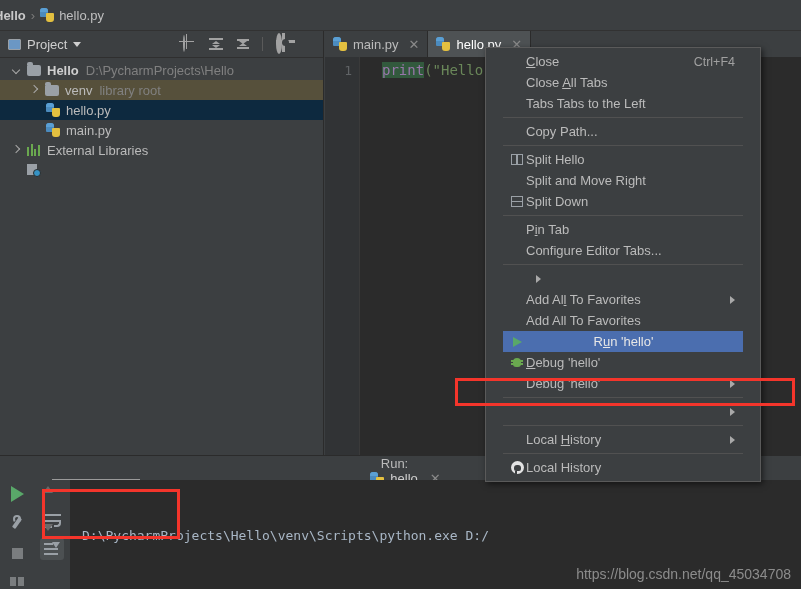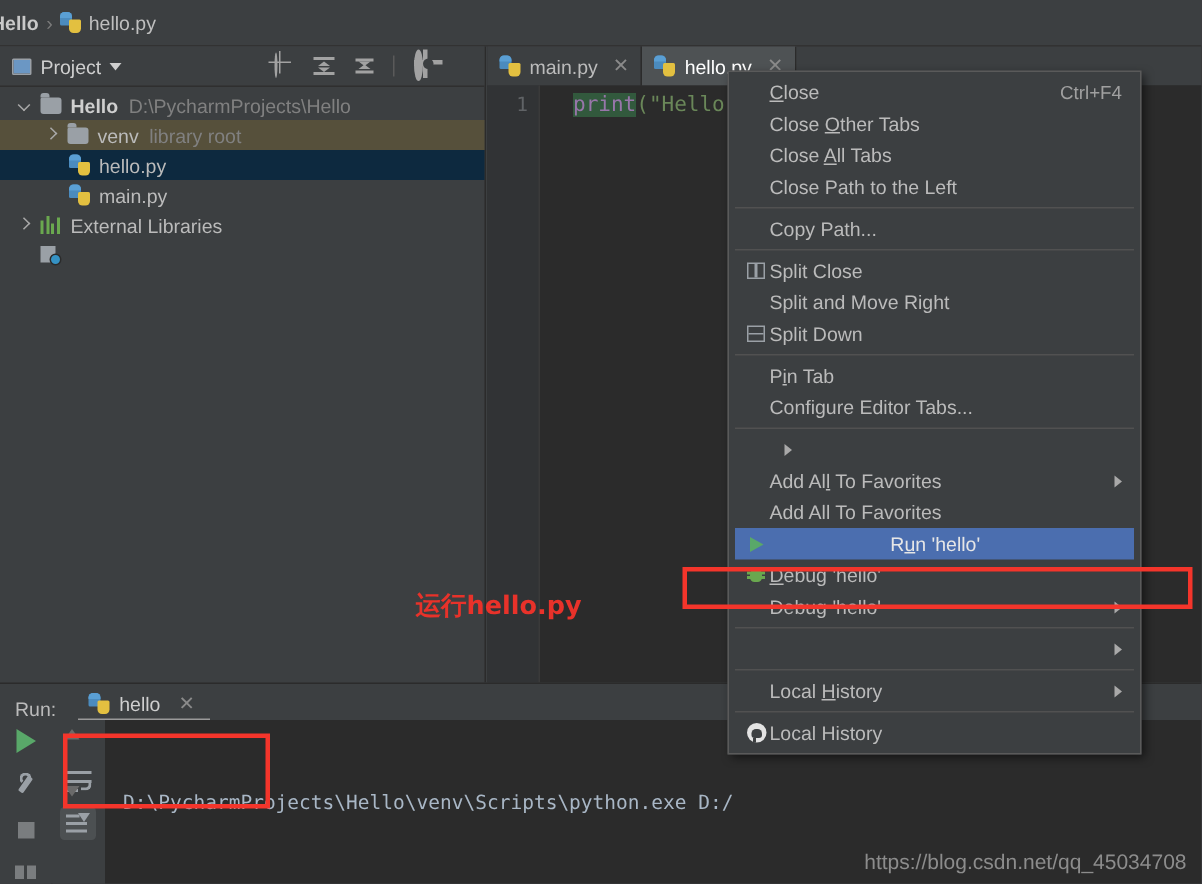--- a/index.html
+++ b/index.html
@@ -97,21 +97,21 @@
   .kw-hl{background:#32593d;color:#9876aa;}
   .c-str{color:#6a8759;}
 
   
   .ann-text{position:absolute;color:#e8322a;font-size:17px;font-weight:bold;
             font-family:"DejaVu Sans","Liberation Sans",sans-serif;}
   .ann-box{position:absolute;border:3px solid #f4352b;box-sizing:border-box;}
 
   
   .run-panel{position:absolute;left:0;top:455px;width:801px;height:134px;background:#3c3f41;border-top:1px solid #2b2b2b;}
-  .run-head{height:24px;display:flex;align-items:flex-end;gap:0;padding-left:10px;}
+  .run-head{height:24px;display:flex;align-items:center;gap:0;padding-left:10px;flex-direction:column;}
   .run-label{font-size:13px;color:#bbbbbb;margin-right:22px;}
   .run-tab{display:flex;align-items:center;gap:6px;font-size:13px;color:#cfcfcf;position:relative;padding-bottom:3px;}
   .run-tab .x{color:#8a8a8a;margin-left:6px;}
   .run-tab-underline{position:absolute;left:52px;top:23px;width:88px;height:2px;background:#9a9a9a;}
   .run-side{position:absolute;left:0;top:24px;width:34px;bottom:0;background:#3c3f41;border-right:1px solid #2b2b2b;
             display:flex;flex-direction:column;align-items:center;padding-top:6px;gap:12px;}
   .play-tri{width:0;height:0;border-left:13px solid #59a869;border-top:8px solid transparent;border-bottom:8px solid transparent;}
   .wrench{width:16px;height:16px;position:relative;}
   .wrench:before{content:"";position:absolute;left:6px;top:3px;width:4px;height:12px;background:#9aa0a6;transform:rotate(35deg);border-radius:1px;}
   .wrench:after{content:"";position:absolute;left:3.5px;top:1px;width:8px;height:8px;border:2.5px solid #9aa0a6;border-radius:50%;box-sizing:border-box;border-bottom-color:transparent;}
@@ -134,21 +134,21 @@
   .run-arrows{position:absolute;left:36px;top:28px;width:22px;height:70px;}
   .run-arrows .up,.run-arrows .dn2{position:absolute;left:7px;width:0;height:0;}
   .run-arrows .up{top:2px;border-left:5px solid transparent;border-right:5px solid transparent;border-bottom:7px solid #6a6a6a;}
   .run-arrows .dn2{top:40px;border-left:5px solid transparent;border-right:5px solid transparent;border-top:7px solid #6a6a6a;}
   .watermark{position:absolute;right:10px;bottom:8px;color:#8c8c8c;font-size:14px;}
 
   
   .ctx{
     position:absolute;left:485px;top:47px;width:276px;
     background:#3c3f41;border:1px solid #5a5a5a;box-shadow:2px 2px 6px rgba(0,0,0,.55);
-    padding:3px 4px;box-sizing:border-box;z-index:50;
+    padding:3px 17px;box-sizing:border-box;z-index:50;
   }
   .mi{height:21px;display:flex;align-items:center;padding:0 8px 0 5px;font-size:13px;color:#bbbbbb;
       position:relative;cursor:default;white-space:nowrap;}
   .mi .mic{width:18px;flex:none;display:flex;align-items:center;justify-content:center;}
   .mi .mtext{flex:1;}
   .mi .mkey{color:#a0a0a0;font-size:12.5px;margin-left:14px;}
   .mi .marrow{width:0;height:0;border-top:4px solid transparent;border-bottom:4px solid transparent;border-left:5px solid #a9a9a9;margin-left:10px;}
   .mi.hl{background:#4b6eaf;color:#e6e6e6;text-align:center;}
   .mi.hl .mkey{color:#d8d8d8;}
   .msep{height:1px;background:#515151;margin:3px 0;}
@@ -289,21 +289,20 @@
       </div>
     </div>
 
     <div class="gutter">
       <div class="lineno">1</div>
     </div>
 
     <div class="code"><span class="kw-hl">print</span><span class="c-str">("Hello W</span></div>
   </div>
 
-  <div class="ann-text" style="left:277px;top:392px;">运行hello.py</div>
 
   <div class="run-panel">
     <div class="run-head">
       <span class="run-label">Run:</span>
       <span class="run-tab">
         <span class="pyicon">
             <i class="b"></i>
             <i class="y"></i>
             <i class="pg"></i>
           </span>
@@ -356,49 +355,45 @@
   <div class="ann-box" style="left:42px;top:489px;width:138px;height:50px;"></div>
 
   <div class="ctx">
 
     <div class="mi">
       <span class="mic"></span>
       <span class="mtext"><span class="mn">C</span>lose</span>
       <span class="mkey">Ctrl+F4</span>
     </div>
 
-    <div class="mi">
-      <span class="mic"></span>
-      <span class="mtext">Close <span class="mn">O</span>ther Tabs</span>
-    </div>
 
     <div class="mi">
       <span class="mic"></span>
       <span class="mtext">Close <span class="mn">A</span>ll Tabs</span>
     </div>
 
     <div class="mi">
       <span class="mic"></span>
-      <span class="mtext">Close Path to the Left</span>
+      <span class="mtext">Tabs Tabs to the Left</span>
     </div>
 
     <div class="msep"></div>
 
     <div class="mi">
       <span class="mic"></span>
       <span class="mtext">Copy Path...</span>
     </div>
 
     <div class="msep"></div>
 
     <div class="mi">
       <span class="mic">
           <span class="ic-splitv"></span>
         </span>
-      <span class="mtext">Split Close</span>
+      <span class="mtext">Split Hello</span>
     </div>
 
     <div class="mi">
       <span class="mic"></span>
       <span class="mtext">Split and Move Right</span>
     </div>
 
     <div class="mi">
       <span class="mic">
           <span class="ic-splith"></span>

